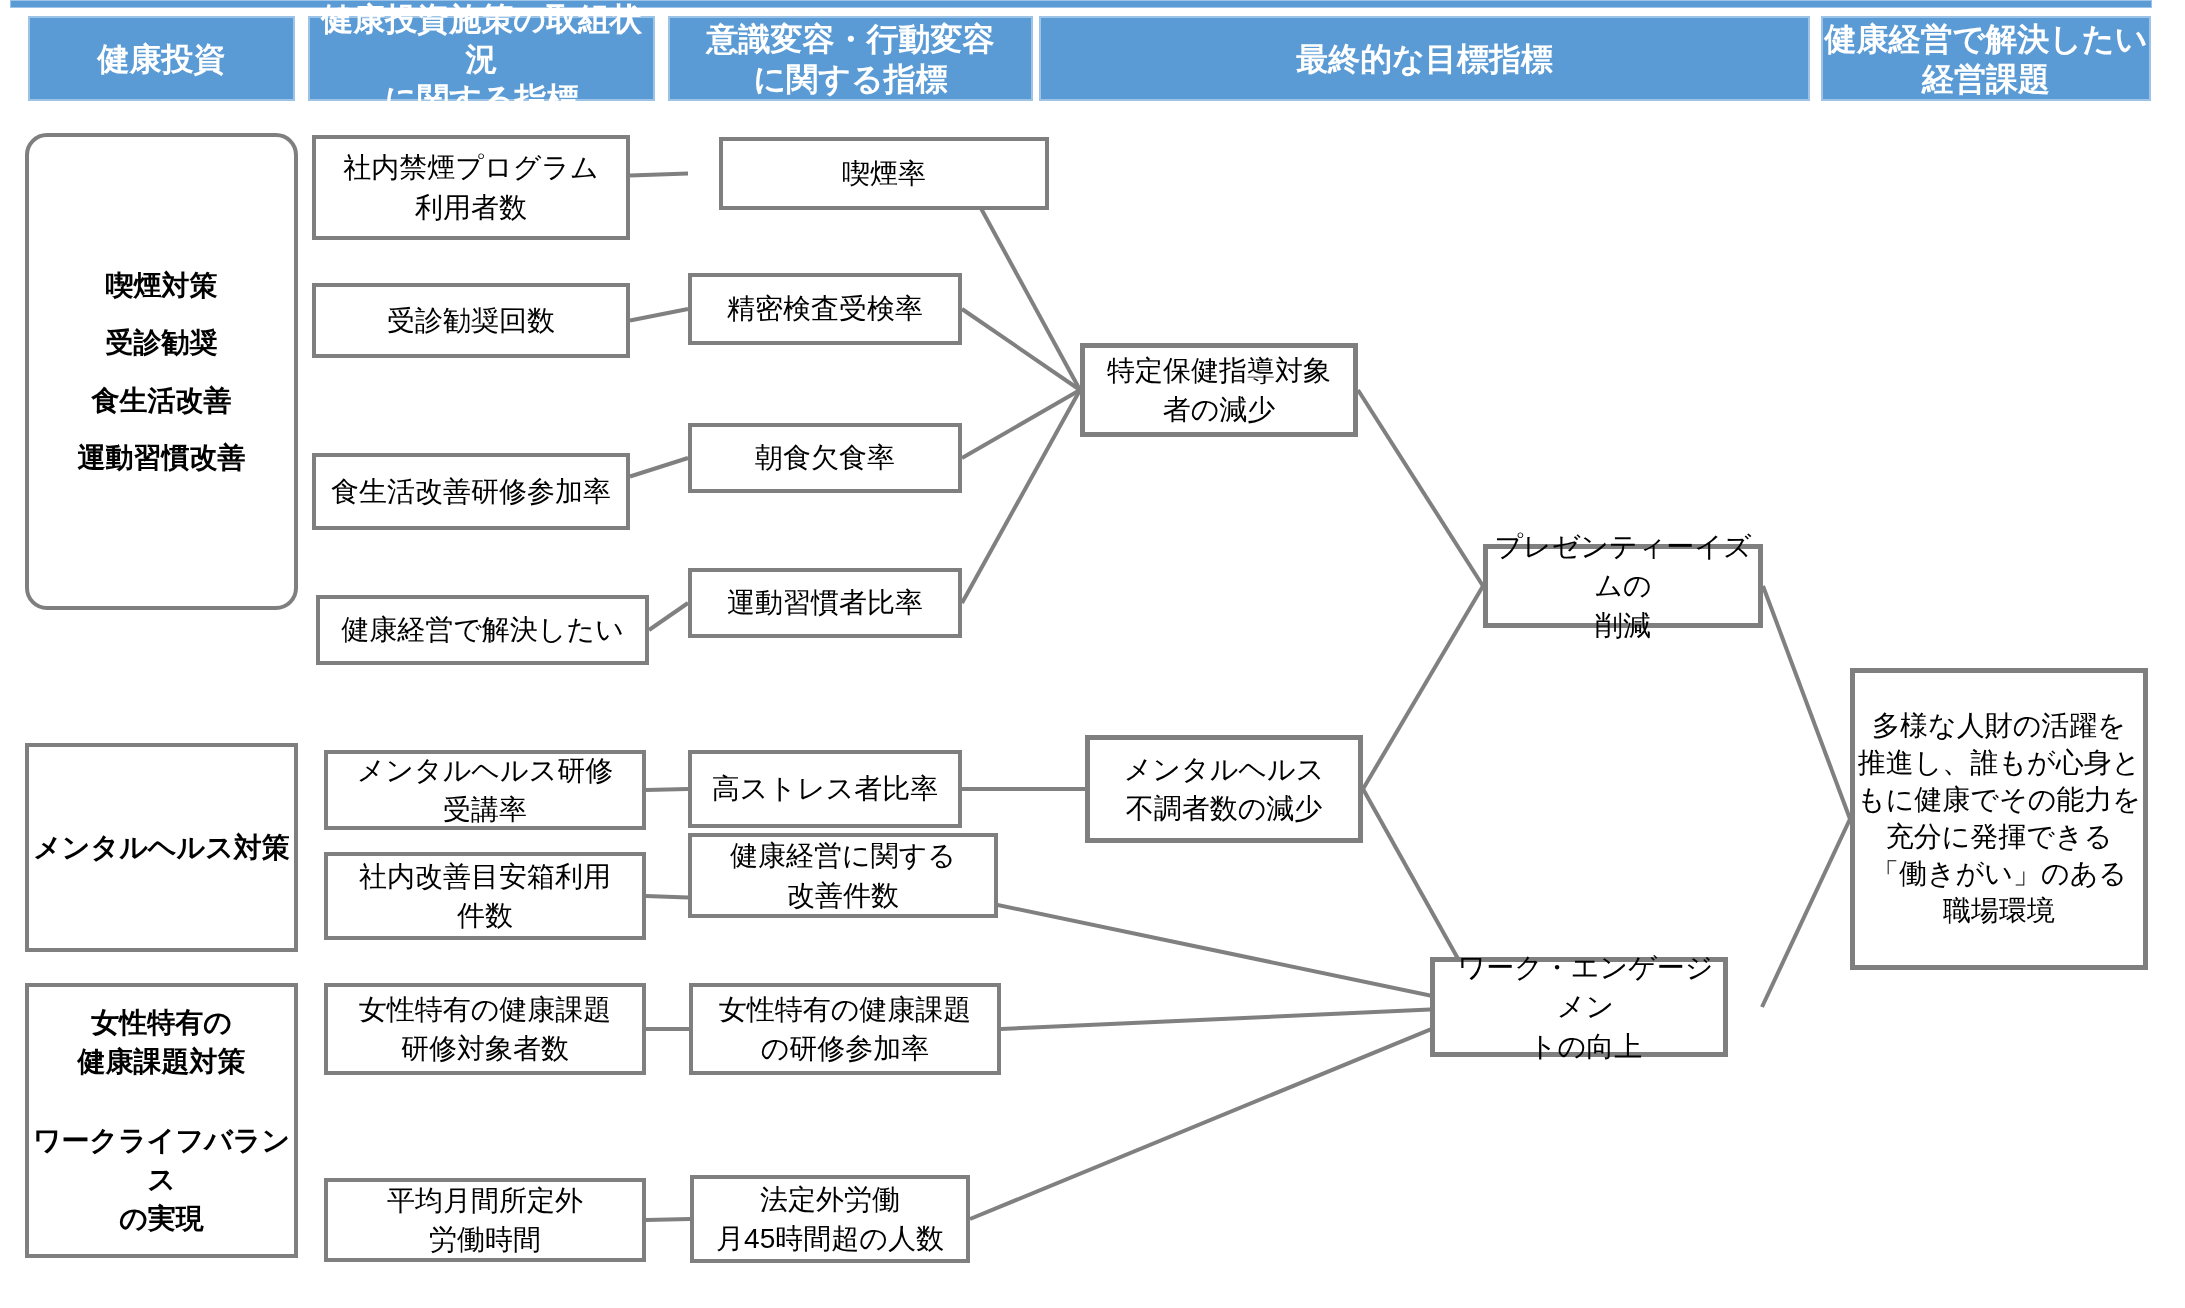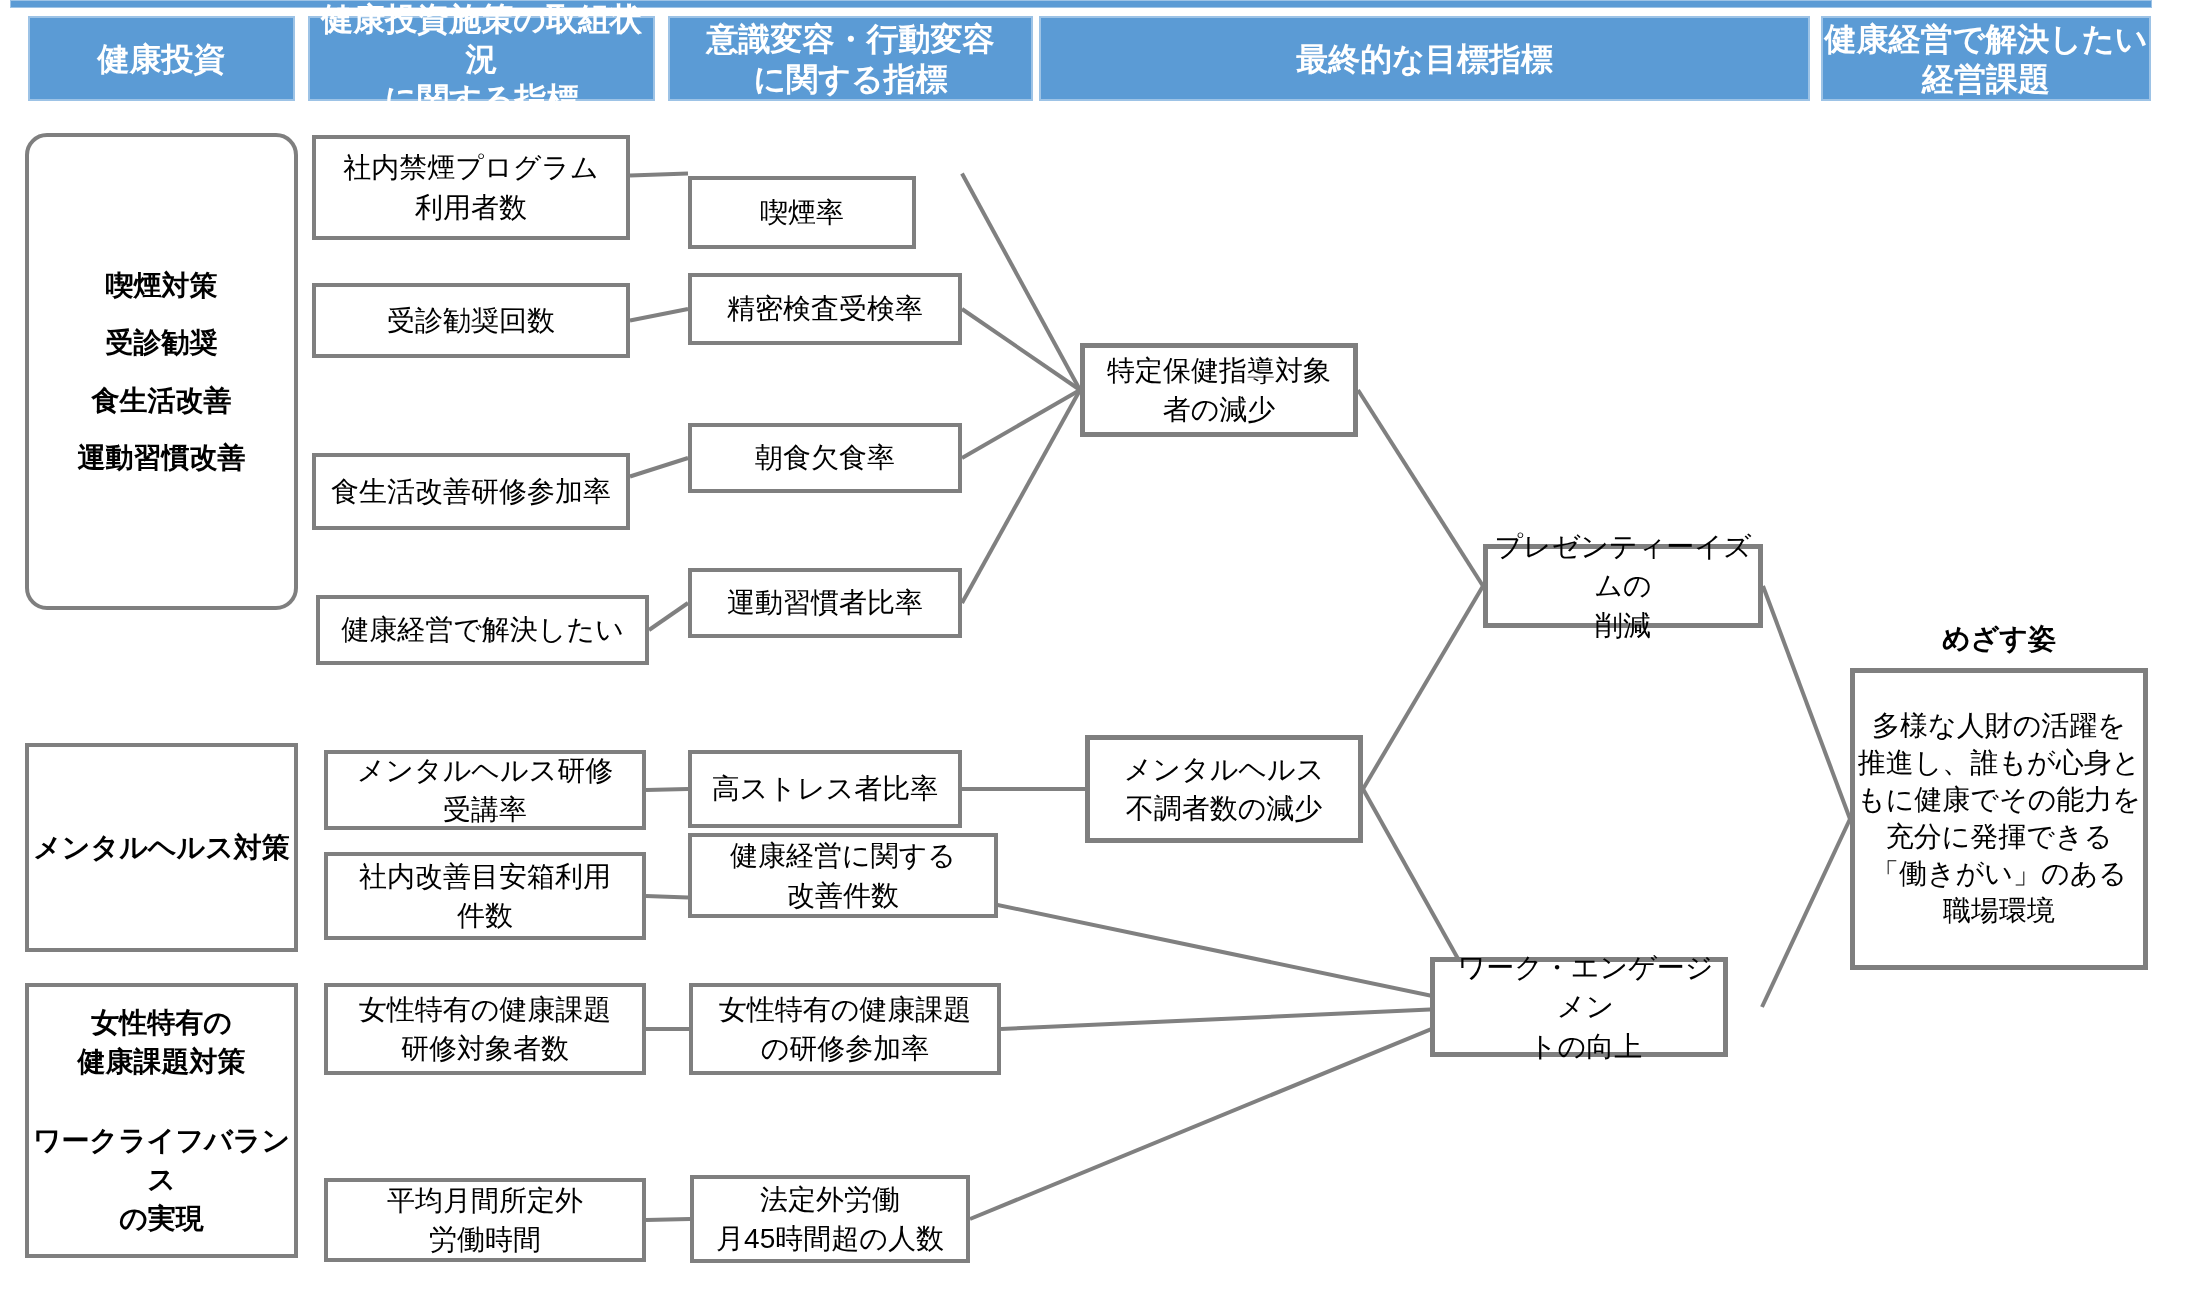--- a/index.html
+++ b/index.html
@@ -99,21 +99,21 @@
       <div class="node ind" style="left: 312px; top: 438px; width: 318px; height: 77px; margin-top: 15px;">食生活改善研修参加率</div>
       <div class="node ind" style="left: 316px; top: 595px; width: 333px; height: 70px;">健康経営で解決したい</div>
       <div class="node ind" style="left: 324px; top: 750px; width: 322px; height: 80px;">メンタルヘルス研修
 受講率</div>
       <div class="node ind" style="left: 324px; top: 852px; width: 322px; height: 88px;">社内改善目安箱利用
 件数</div>
       <div class="node ind" style="left: 324px; top: 983px; width: 322px; height: 92px;">女性特有の健康課題
 研修対象者数</div>
       <div class="node ind" style="left: 324px; top: 1178px; width: 322px; height: 84px;">平均月間所定外
 労働時間</div>
-      <div class="node ind" style="left: 688px; top: 137px; width: 228px; height: 73px; margin-top: 39px;">喫煙率</div>
+      <div class="node ind" style="left: 719px; top: 137px; width: 330px; height: 73px;">喫煙率</div>
       <div class="node ind" style="left: 688px; top: 273px; width: 274px; height: 72px; text-align: center;">精密検査受検率</div>
       <div class="node ind" style="left: 688px; top: 423px; width: 274px; height: 70px;">朝食欠食率</div>
       <div class="node ind" style="left: 688px; top: 568px; width: 274px; height: 70px;">運動習慣者比率</div>
       <div class="node ind" style="left: 688px; top: 750px; width: 274px; height: 78px;">高ストレス者比率</div>
       <div class="node ind" style="left: 688px; top: 833px; width: 310px; height: 85px;">健康経営に関する
 改善件数</div>
       <div class="node ind" style="left: 689px; top: 983px; width: 312px; height: 92px;">女性特有の健康課題
 の研修参加率</div>
       <div class="node ind" style="left: 690px; top: 1175px; width: 280px; height: 88px;">法定外労働
 月45時間超の人数</div>
@@ -125,14 +125,13 @@
 削減</div>
       <div class="node target" style="left: 1430px; top: 957px; width: 298px; height: 100px; padding-left: 13px;">ワーク・エンゲージメン
 トの向上</div>
       <div class="node goal" style="left: 1850px; top: 668px; width: 298px; height: 302px;">多様な人財の活躍を
 推進し、誰もが心身と
 もに健康でその能力を
 充分に発揮できる
 「働きがい」のある
 職場環境</div>
     </div>
-  <div id="goal-caption">めざす姿</div>
 </div>
 
 </body></html>

